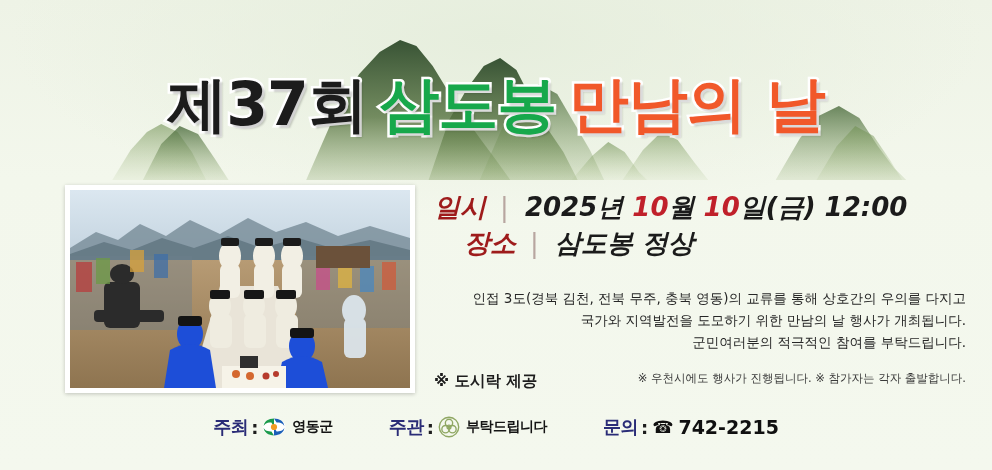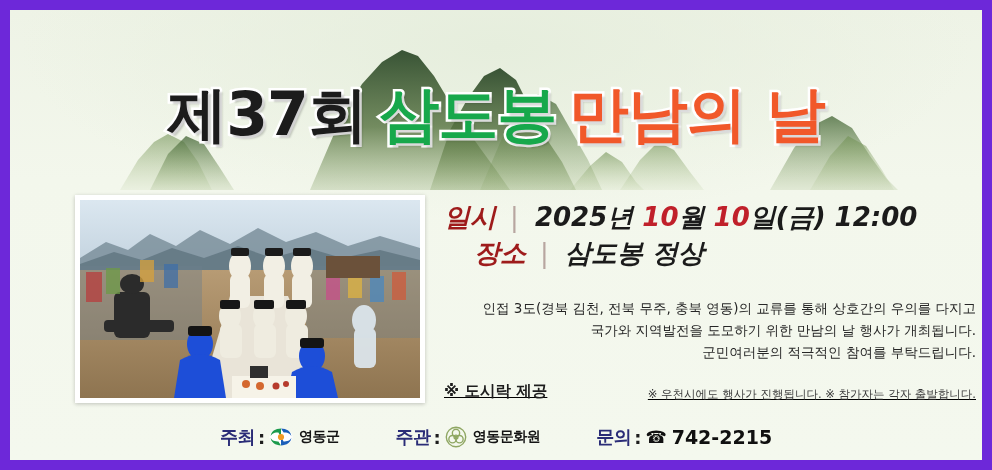--- a/index.html
+++ b/index.html
@@ -8,22 +8,21 @@
     background: #ffffff;
   }
   body {
     font-family: "Liberation Sans", sans-serif;
   }
   #poster {
     position: relative;
     width: 992px;
     height: 470px;
     box-sizing: border-box;
-    background: #6d28d9;
-    padding: 10px;
+    background: #fdba74;
     overflow: hidden;
   }
   #inner {
     position: relative;
     width: 100%;
     height: 100%;
     box-sizing: border-box;
     background:
       radial-gradient(ellipse 70% 55% at 50% 8%, #e6eedd 0%, rgba(240,245,232,0) 70%),
       linear-gradient(180deg, #eef3e6 0%, #f3f7ec 38%, #f4f8ee 100%);
@@ -140,22 +139,21 @@
     text-align: right;
   }
   .body-text div { white-space: nowrap; }
 
   .notes {
     position: absolute;
     left: 434px;
     top: 371px;
     width: 532px;
     display: flex;
-    align-items: flex-end;
-    text-decoration: underline;
+    align-items: flex-start;
   }
   .note-main {
     font-family: "DejaVu Sans", sans-serif;
     font-size: 15.5px;
     font-weight: bold;
     color: #1d1d1d;
     white-space: nowrap;
   }
   .note-small {
     margin-left: auto;
@@ -402,21 +400,21 @@
           <svg width="22" height="22" viewBox="0 0 24 24" aria-hidden="true">
             <g fill="none" stroke="#8fa763" stroke-width="1.5">
               <circle cx="12" cy="12" r="10.6"></circle>
               <circle cx="12" cy="7.6" r="4"></circle>
               <circle cx="8.2" cy="14.4" r="4"></circle>
               <circle cx="15.8" cy="14.4" r="4"></circle>
               <circle cx="12" cy="12" r="2.1"></circle>
             </g>
           </svg>
         </span>
-        <span class="f-name">영동문화원</span>
+        <span class="f-name">부탁드립니다</span>
       </div>
 
       <div class="fgroup">
         <span class="f-label">문의</span>
         <span class="f-colon">:</span>
         <span class="tel-glyph">☎</span>
         <span class="f-phone">742-2215</span>
       </div>
 
     </div>

